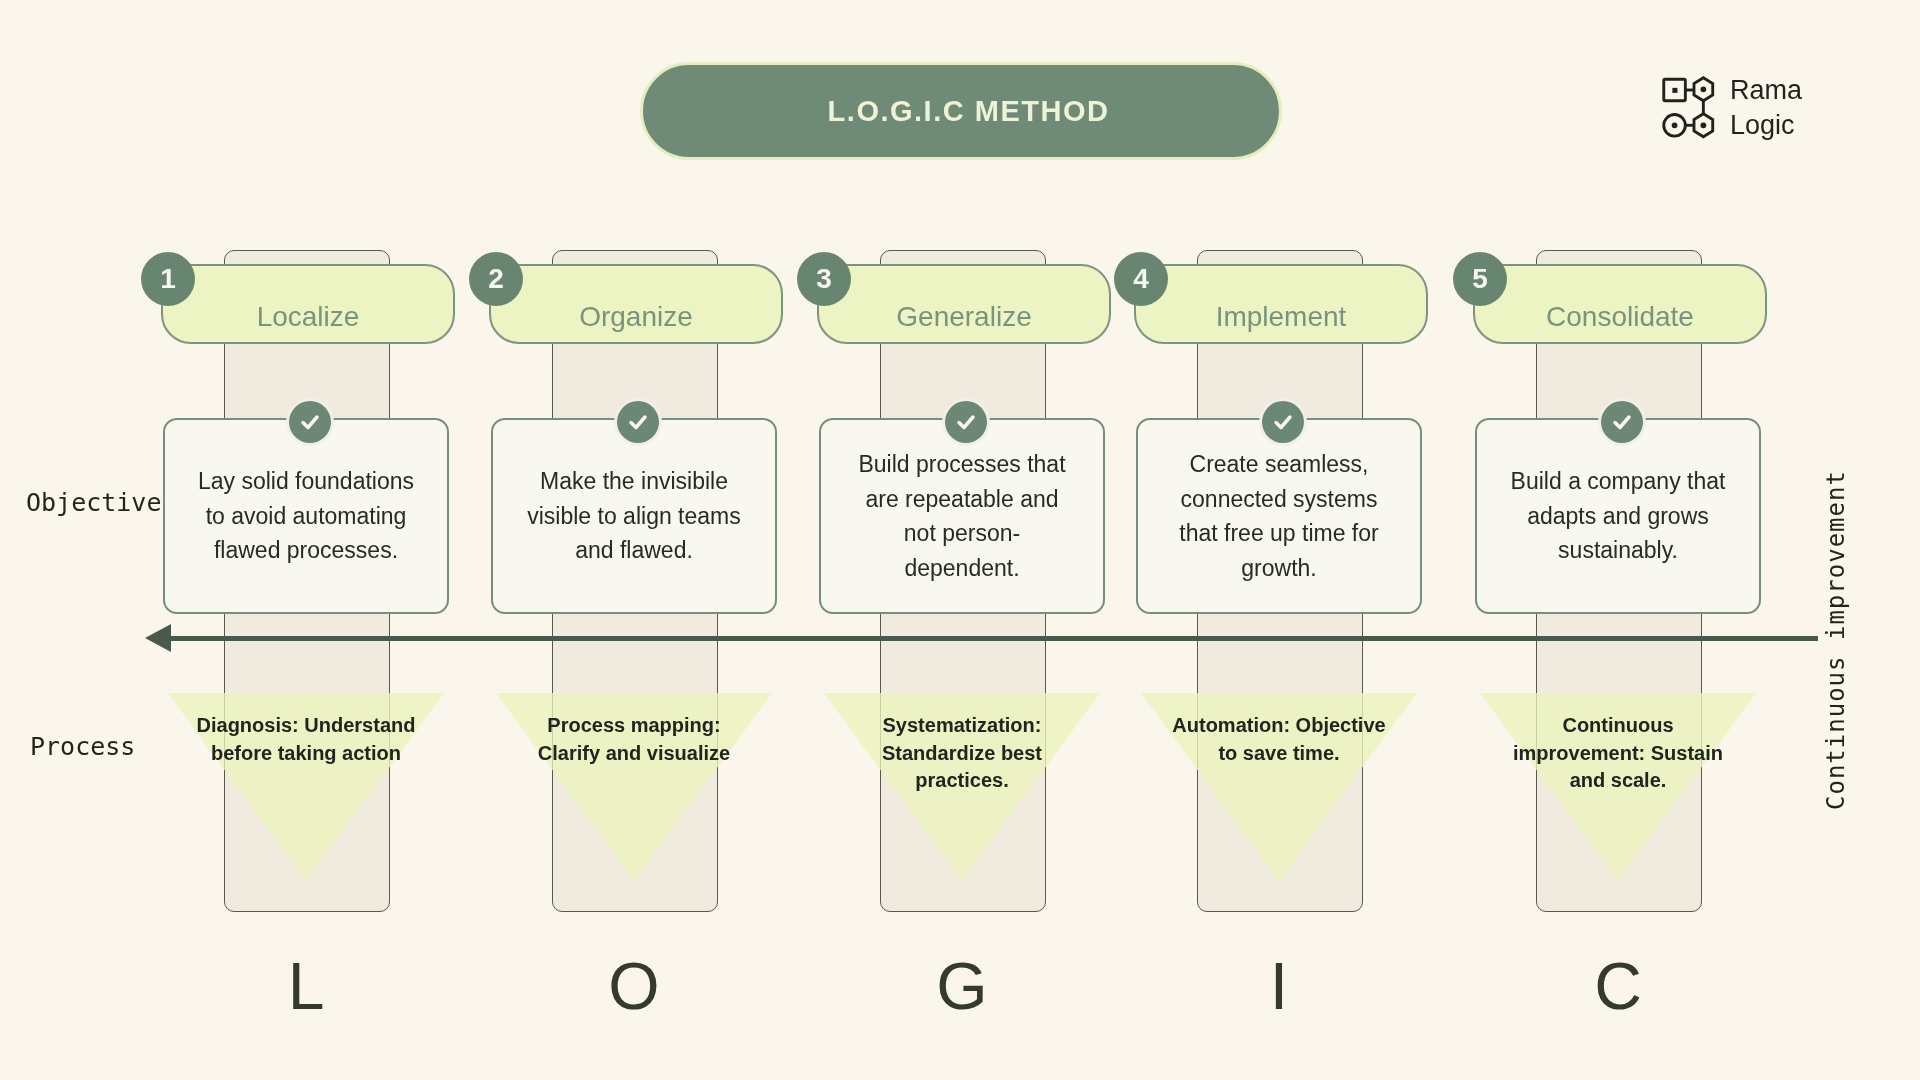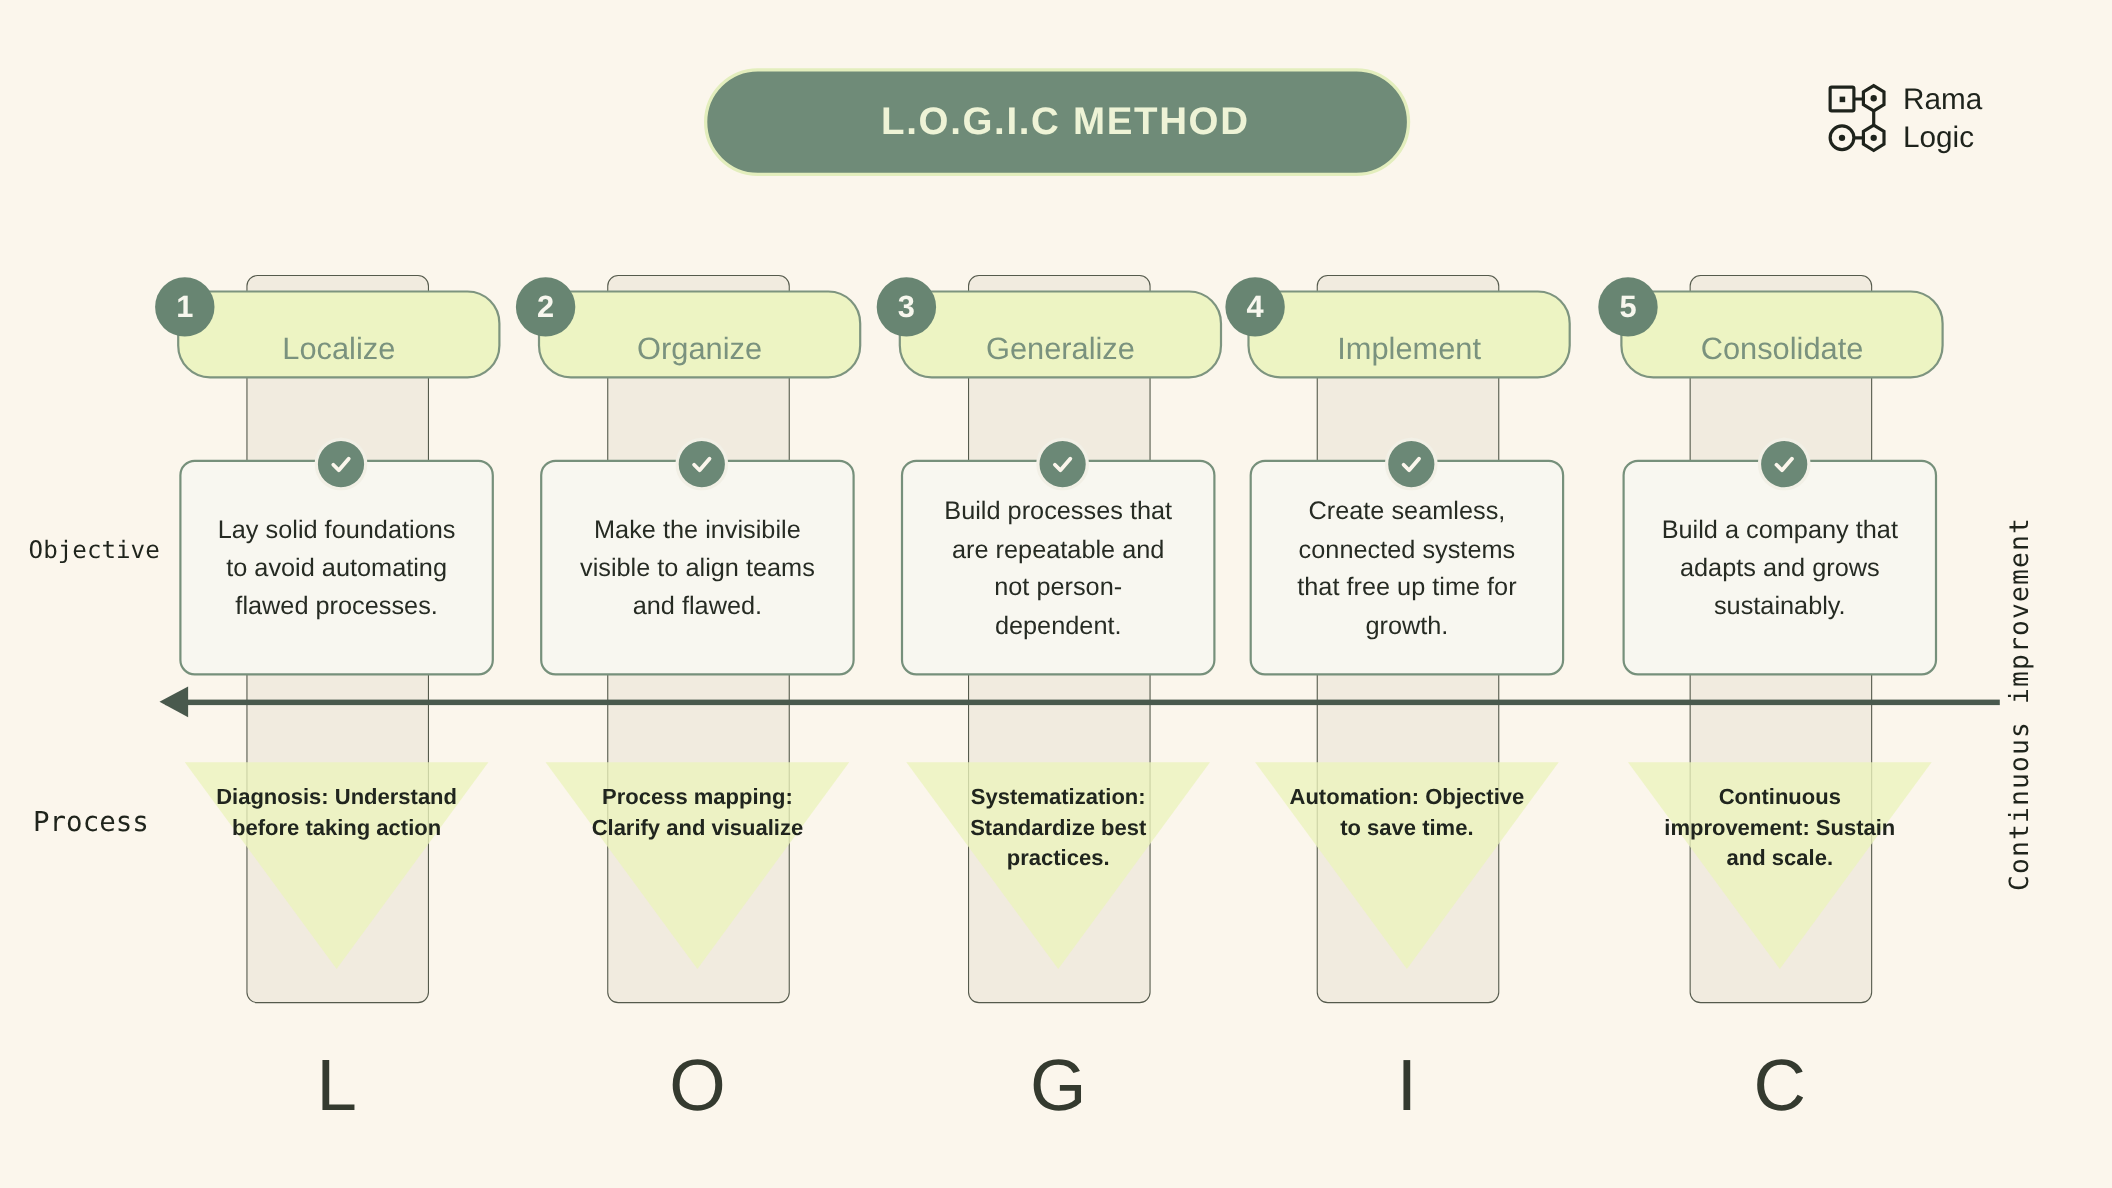--- a/index.html
+++ b/index.html
@@ -11,21 +11,21 @@
   }
   .abs{position:absolute;}
 
   
   .title-pill{
     left:640px;top:62px;width:636px;height:92px;
     background:#6f8b78;border:3px solid #e3eebd;border-radius:50px;
     display:flex;align-items:center;justify-content:center;
   }
   .title-pill span{
-    color:#eef3d6;font-size:35px;font-weight:bold;letter-spacing:1.5px;margin-left:15px;
+    color:#eef3d6;font-size:29px;font-weight:bold;letter-spacing:1.5px;margin-left:15px;
   }
 
   
   .logo{left:1658px;top:72px;display:flex;align-items:center;}
   .logo svg{display:block;}
   .logo-text{font-size:27px;line-height:1.3;color:#1e231c;font-weight:500;}
 
   
   .col{position:absolute;top:0;width:330px;height:1080px;}
   .bar{
@@ -74,21 +74,21 @@
   
   .arrow-line{left:150px;top:636px;width:1668px;height:5px;background:#49594d;}
   .arrow-head{
     left:145px;top:624px;width:0;height:0;
     border-top:14px solid transparent;border-bottom:14px solid transparent;
     border-right:26px solid #49594d;
   }
 
   
   .mono{font-family:"DejaVu Sans Mono", monospace;color:#1f241c;}
-  .label-objective{left:26px;top:488px;font-size:22px;}
+  .label-objective{left:26px;top:488px;font-size:25px;}
   .label-action{left:30px;top:732px;font-size:25px;}
   .arrow-caption{
     left:1822px;top:470px;height:340px;width:42px;
     writing-mode:vertical-rl;transform:rotate(180deg);
     font-size:24px;letter-spacing:1px;text-align:center;
   }
 </style>
 </head>
 <body>
 

